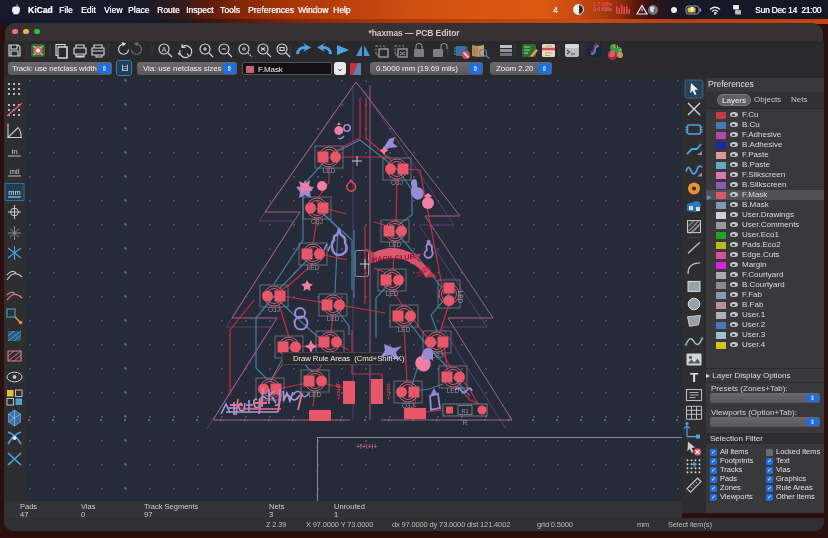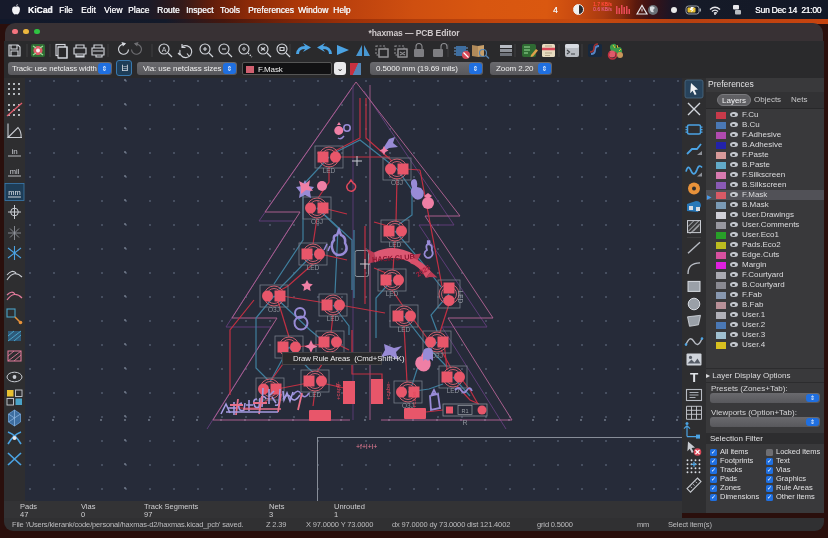--- a/index.html
+++ b/index.html
@@ -799,34 +799,33 @@
       <div class="sfc"><span class="cb">✓</span><span>All items</span></div>
       <div class="sfc"><span class="cb off"></span><span>Locked items</span></div>
       <div class="sfc"><span class="cb">✓</span><span>Footprints</span></div>
       <div class="sfc"><span class="cb">✓</span><span>Text</span></div>
       <div class="sfc"><span class="cb">✓</span><span>Tracks</span></div>
       <div class="sfc"><span class="cb">✓</span><span>Vias</span></div>
       <div class="sfc"><span class="cb">✓</span><span>Pads</span></div>
       <div class="sfc"><span class="cb">✓</span><span>Graphics</span></div>
       <div class="sfc"><span class="cb">✓</span><span>Zones</span></div>
       <div class="sfc"><span class="cb">✓</span><span>Rule Areas</span></div>
-      <div class="sfc"><span class="cb">✓</span><span>Dimensions</span></div>
+      <div class="sfc"><span class="cb">✓</span><span>Viewports</span></div>
       <div class="sfc"><span class="cb">✓</span><span>Other items</span></div>
     </div>
   </div>
 
   <div class="abs" id="sb1">
     <span class="abs" style="left:16px;top:2px">Pads<br>47</span>
     <span class="abs" style="left:77px;top:2px">Vias<br>0</span>
     <span class="abs" style="left:140px;top:2px">Track Segments<br>97</span>
     <span class="abs" style="left:265px;top:2px">Nets<br>3</span>
     <span class="abs" style="left:330px;top:2px">Unrouted<br>1</span>
   </div>
   <div class="abs" id="sb2">
-    <span class="abs" style="left:8px;top:2px">File '/Users/kierank/code/personal/haxmas-d2/haxmas.kicad_pcb' saved.</span>
     <span class="abs" style="left:262px;top:2px">Z 2.39</span>
     <span class="abs" style="left:302px;top:2px">X 97.0000  Y 73.0000</span>
     <span class="abs" style="left:388px;top:2px">dx 97.0000  dy 73.0000  dist 121.4002</span>
     <span class="abs" style="left:533px;top:2px">grid 0.5000</span>
     <span class="abs" style="left:633px;top:2px">mm</span>
     <span class="abs" style="left:664px;top:2px">Select item(s)</span>
   </div>
 </div>
 
 </body></html>

